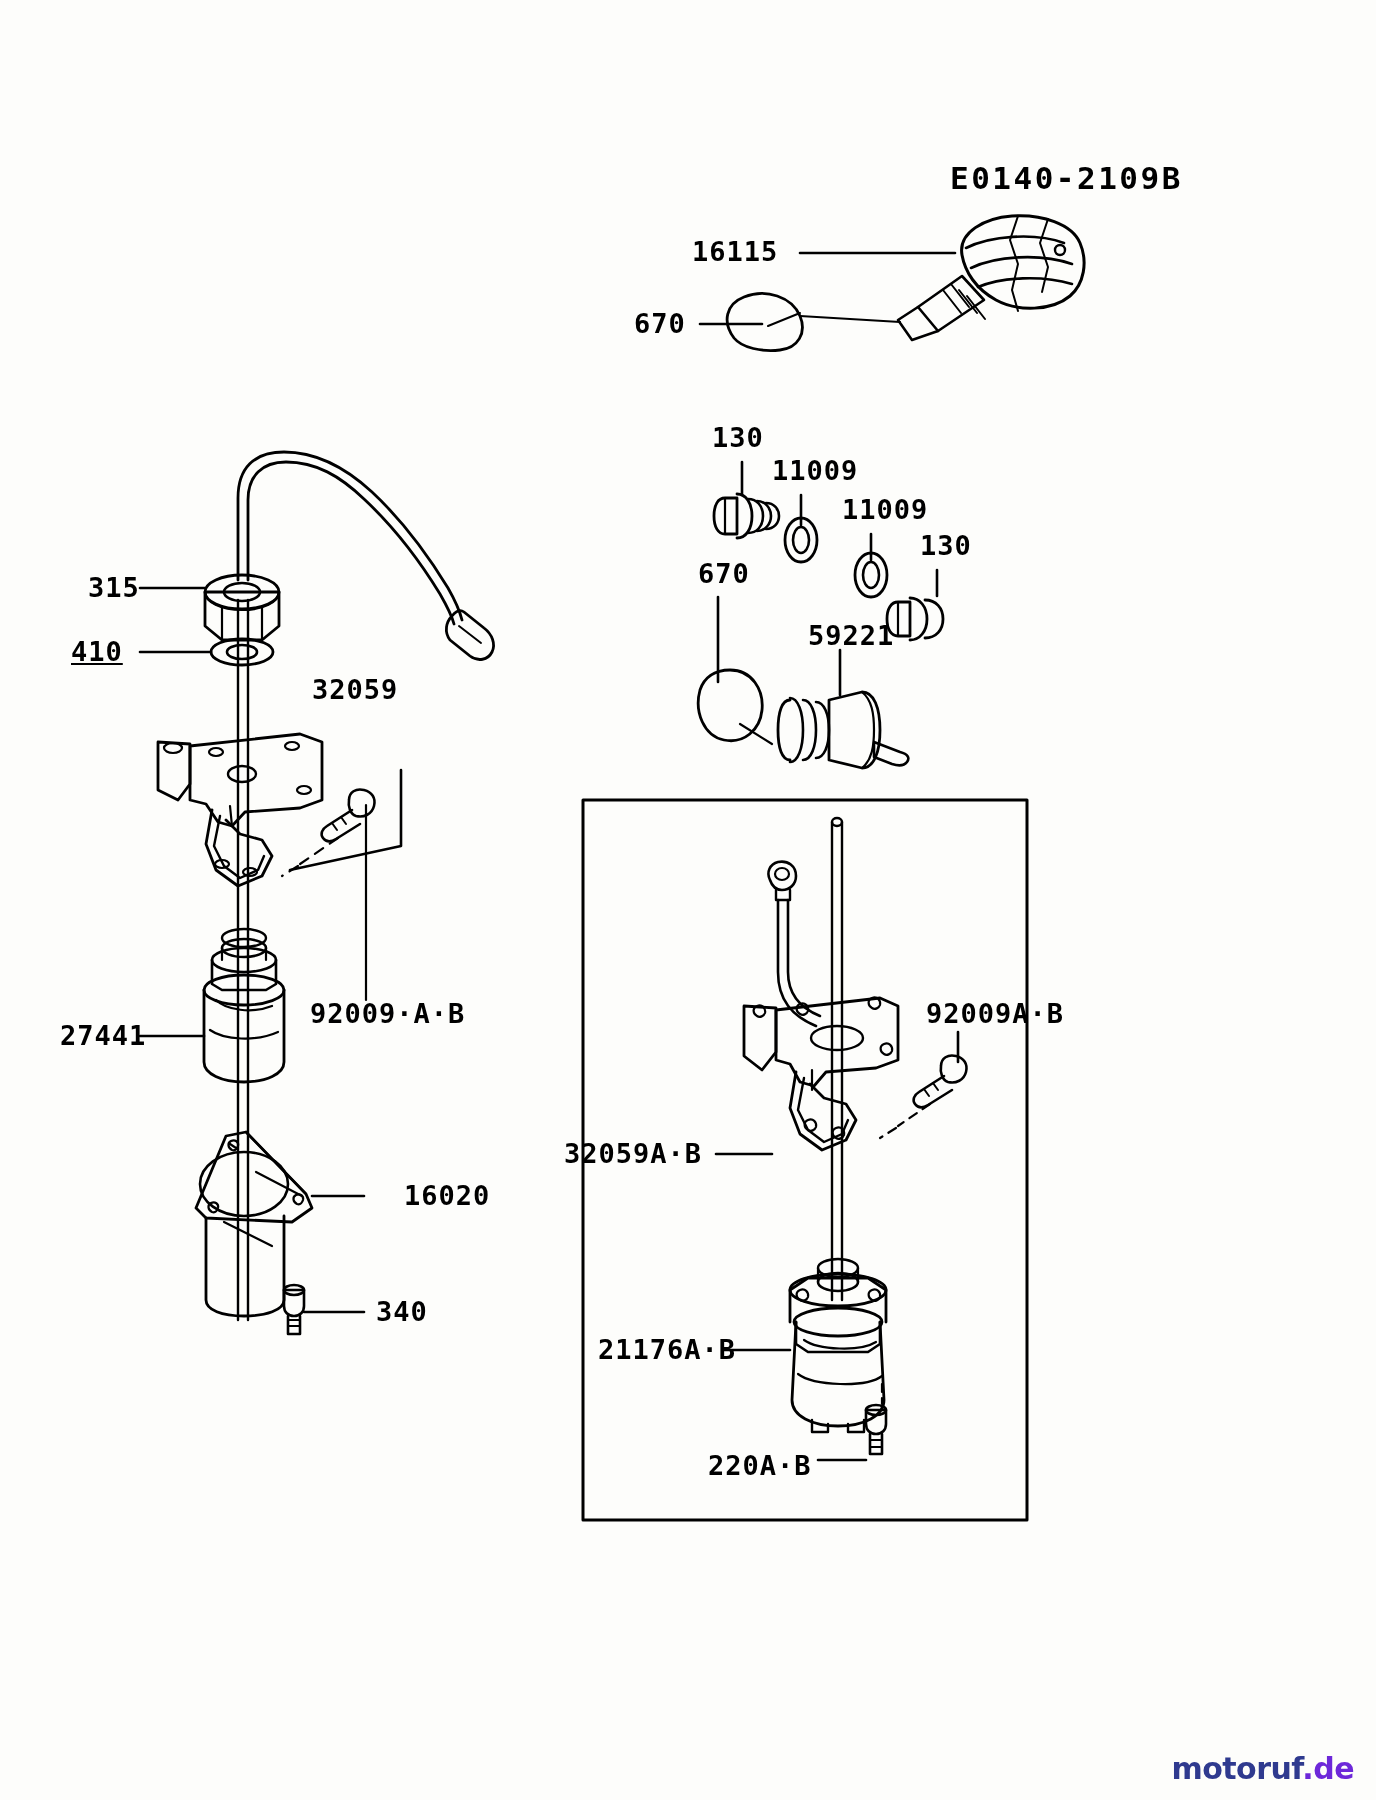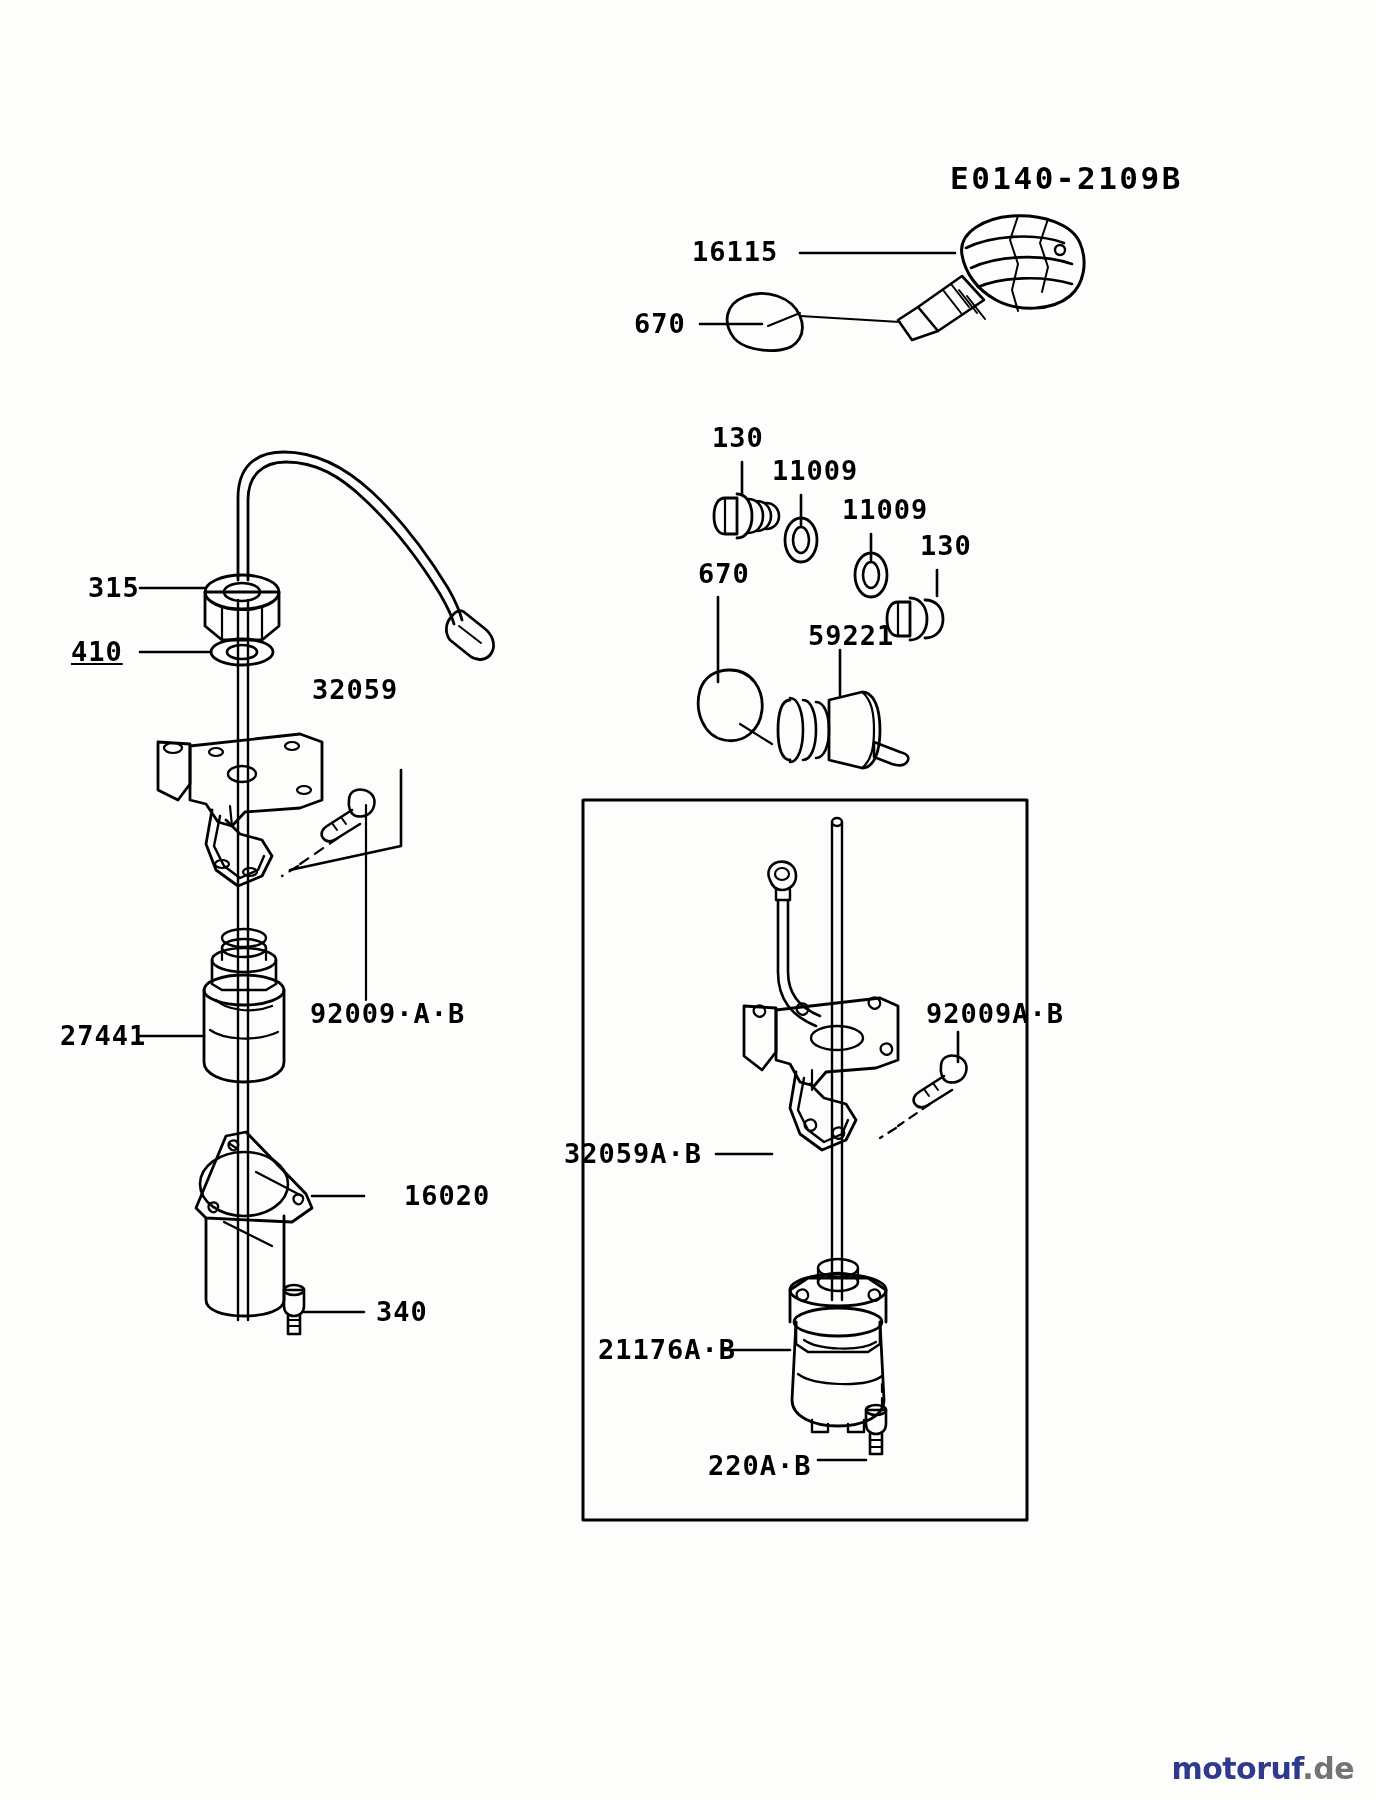--- a/index.html
+++ b/index.html
@@ -50,21 +50,21 @@
     position: absolute;
     right: 22px;
     bottom: 14px;
     font-family: "DejaVu Sans", sans-serif;
     font-size: 30px;
     font-weight: 700;
     letter-spacing: -0.5px;
     white-space: nowrap;
   }
   .wm .a { color: #2f3a8f; }
-  .wm .b { color: #737373; }
+  .wm .b { color: #6d28d9; }
 </style>
 </head>
 <body>
 
 <div id="sheet">
 
   <div class="title" style="left:950px; top:160px;">E0140-2109B</div>
 
   <svg class="layer" viewBox="0 0 1376 1800">
     <g fill="none" stroke="#000" stroke-width="2.6" stroke-linecap="round" stroke-linejoin="round">

